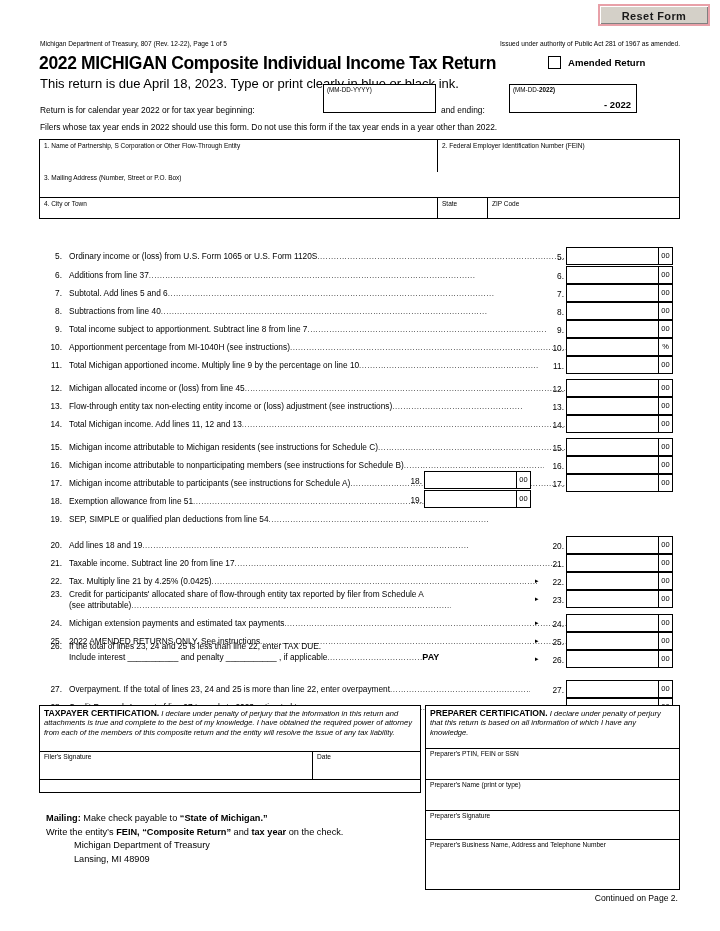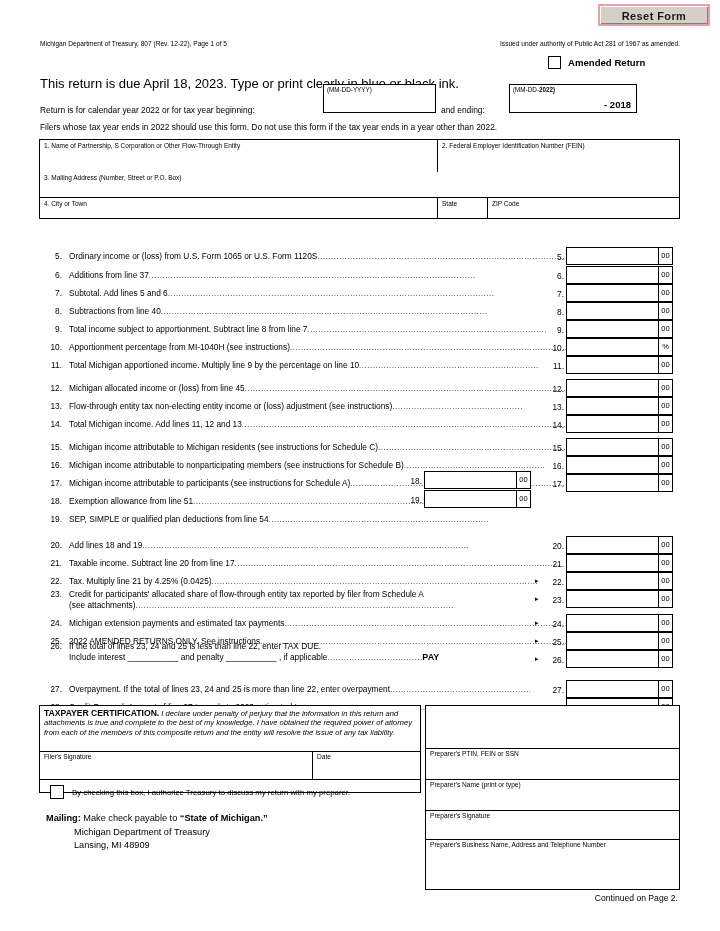--- a/index.html
+++ b/index.html
@@ -98,34 +98,35 @@
 <div class="page">
 
   <div class="reset-wrap">
     <div class="reset-btn">Reset Form</div>
   </div>
 
   <div class="hdr-line">
     <span class="hdr-left">Michigan Department of Treasury, 807 (Rev. 12-22), Page 1 of 5</span>
     <span class="hdr-right">Issued under authority of Public Act 281 of 1967 as amended.</span>
   </div>
+  <div class="title">2022 MICHIGAN Composite Individual Income Tax Return</div>
   <div class="subtitle">This return is due April 18, 2023. Type or print clearly in blue or black ink.</div>
 
   <div class="amended">
     <span class="box"></span>
     <span class="lbl">Amended Return</span>
   </div>
 
   <div class="datebox" id="db1">
     <span class="hint">(MM-DD-YYYY)</span>
     <span class="val"></span>
   </div>
   <div class="datebox" id="db2">
     <span class="hint"><span>(MM-DD-</span><b>2022)</b></span>
-    <span class="val">- 2018</span>
+    <span class="val">- 2022</span>
   </div>
 
   <div class="calyear">Return is for calendar year 2022 or for tax year beginning:</div>
   <div class="andending">and ending:</div>
   <div class="filers">Filers whose tax year ends in 2022 should use this form.  Do not use this form if the tax year ends in a year other than 2022.</div>
 
   <div class="ident">
     <div class="cell c1a">
         <span class="cap">1. Name of Partnership, S Corporation or Other Flow-Through Entity</span>
       </div>
@@ -308,21 +309,21 @@
       <div class="amt" style="left: 566px; top: 572px;">
         <span class="lineno" style="left: -22px; top: 5px; width: 20px;">22.</span>
         <span class="arrow" style="left: -31px; top: 5px;">▸</span>
         <div class="fld" style="left: 0px; top: 0px; width: 93px; height: 18px;"></div>
         <div class="sfx" style="left: 93px; top: 0px; width: 14px; height: 18px; line-height: 16px;">00</div>
       </div>
       <div class="ln" style="left: 44px; top: 589px;">
         <span class="num">23.</span>
         <span class="txt">Credit for participants' allocated share of flow-through entity tax reported by filer from Schedule A</span>
       </div>
-      <div class="ln" style="left: 69px; top: 600px;"><span>(see attachments)</span><span class="dots" style="max-width: 320px;">........................................................................................................................</span></div>
+      <div class="ln" style="left: 69px; top: 600px;"><span>(see attributable)</span><span class="dots" style="max-width: 320px;">........................................................................................................................</span></div>
       <div class="amt" style="left: 566px; top: 590px;">
         <span class="lineno" style="left: -22px; top: 5px; width: 20px;">23.</span>
         <span class="arrow" style="left: -31px; top: 5px;">▸</span>
         <div class="fld" style="left: 0px; top: 0px; width: 93px; height: 18px;"></div>
         <div class="sfx" style="left: 93px; top: 0px; width: 14px; height: 18px; line-height: 16px;">00</div>
       </div>
       <div class="ln" style="left: 44px; top: 618px;">
         <span class="num">24.</span>
         <span class="txt">Michigan extension payments and estimated tax payments<span class="dots" style="max-width: 300px; white-space: nowrap;">........................................................................................................................</span></span>
       </div>
@@ -391,40 +392,41 @@
       <i>I declare under penalty of perjury that the information in this return and attachments is true and complete to the best of my knowledge. I have obtained the required power of attorney from each of the members of this composite return and the entity will resolve the issue of any tax liability.</i>
     </div>
     <div class="sigrow" style="left:0;top:45px;width:100%;height:28px;">
       <span class="cap">Filer's Signature</span>
       <div style="position:absolute;left:272px;top:0;width:110px;height:28px;border-left:1.3px solid #000;box-sizing:border-box;">
         <span class="cap">Date</span>
       </div>
     </div>
     <div class="sigrow" style="left:0;top:73px;width:100%;height:15px;border-top:1.3px solid #000;"></div>
   </div>
-  <div class="authbox" style="left:50px;top:785px;">
-    <span class="box"></span>
-    <span class="lbl">By checking this box, I authorize Treasury to discuss my return with my preparer.</span>
-  </div>
 
   <div class="cert" style="left:425px;top:705px;width:255px;height:185px;">
+    <div class="hd" style="height:40px;">
+      <b>PREPARER CERTIFICATION.</b>
+      <i>I declare under penalty of perjury that this return is based on all information of which I have any knowledge.</i>
+    </div>
     <div class="sigrow" style="left:0;top:42px;width:100%;height:31px;">
       <span class="cap">Preparer's PTIN, FEIN or SSN</span>
     </div>
     <div class="sigrow" style="left:0;top:73px;width:100%;height:31px;">
       <span class="cap">Preparer's Name (print or type)</span>
     </div>
     <div class="sigrow" style="left:0;top:104px;width:100%;height:29px;">
       <span class="cap">Preparer's Signature</span>
     </div>
     <div class="sigrow" style="left:0;top:133px;width:100%;height:50px;">
       <span class="cap">Preparer's Business Name, Address and Telephone Number</span>
     </div>
   </div>
 
   <div class="mail">
     <div><b>Mailing:</b><span> Make check payable to </span><b>“State of Michigan.”</b></div>
+    <div><span>Write the entity’s </span><b>FEIN, “Composite Return”</b><span> and </span><b>tax year</b><span> on the check.</span></div>
     <span class="ind">Michigan Department of Treasury</span>
     <span class="ind">Lansing, MI 48909</span>
   </div>
 
   <div class="contd">Continued on Page 2.</div>
 </div>
 
 </body></html>

